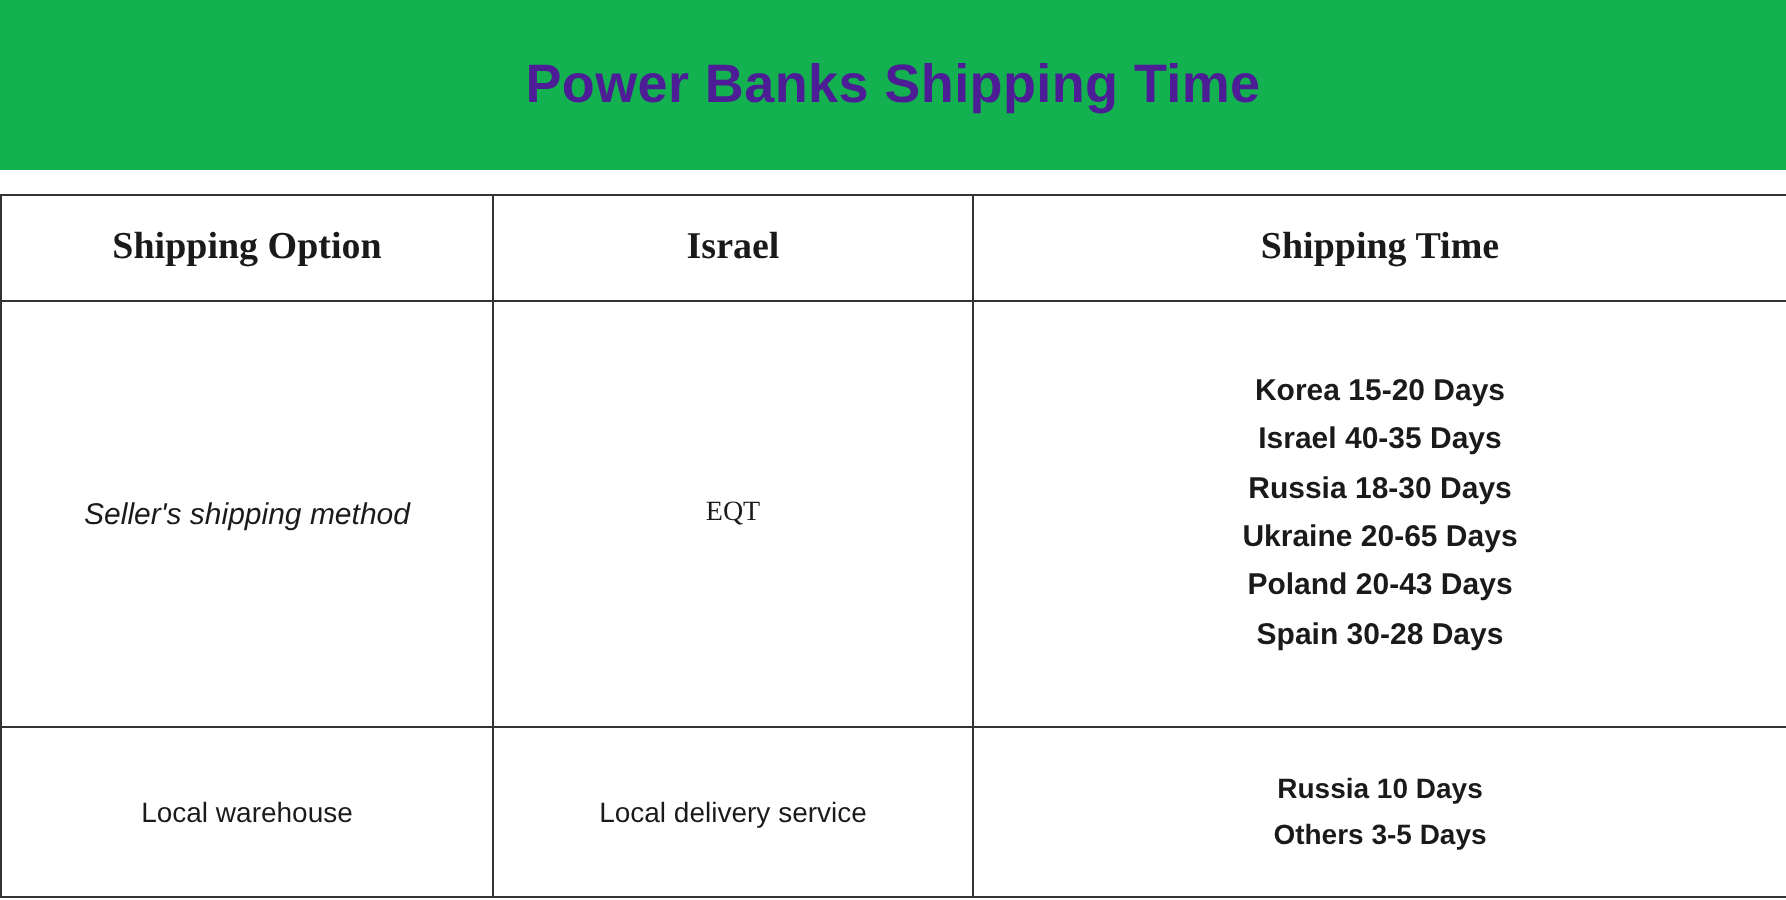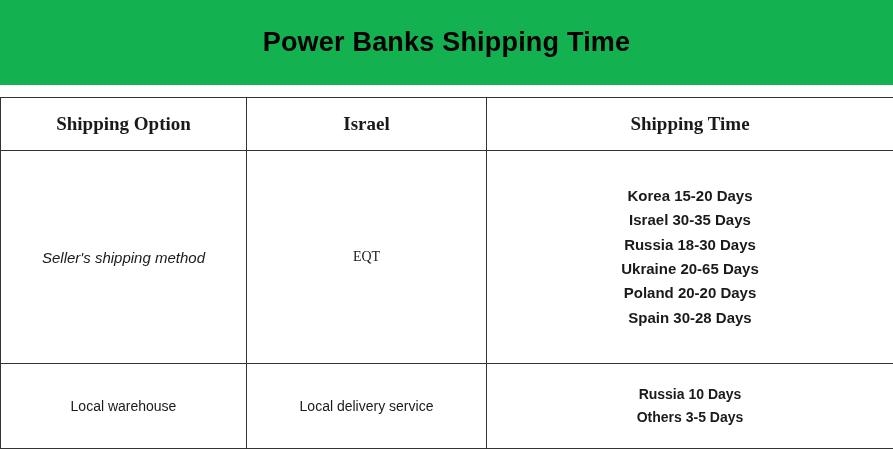--- a/index.html
+++ b/index.html
@@ -28,21 +28,21 @@
     left: 0;
     top: 0;
     width: 893px;
     height: 85px;
     background: #13b14f;
     display: flex;
     align-items: center;
     justify-content: center;
   }
   .banner-title {
-    color: #000000;
+    color: #4c1d95;
     font-size: 27px;
     font-weight: bold;
     letter-spacing: 0.2px;
     text-align: center;
     line-height: 1.1;
   }
 
   
   .gap {
     position: absolute;
@@ -129,24 +129,24 @@
           <th>Israel</th>
           <th>Shipping Time</th>
         </tr>
       </thead>
       <tbody>
         <tr class="row-main">
           <td class="cell-option-main">Seller's shipping method</td>
           <td class="cell-courier-main">EQT</td>
           <td class="cell-times-main">
             <span class="time-line">Korea 15-20 Days</span>
-            <span class="time-line">Israel 30-35 Days</span>
+            <span class="time-line">Israel 40-35 Days</span>
             <span class="time-line">Russia 18-30 Days</span>
             <span class="time-line">Ukraine 20-65 Days</span>
-            <span class="time-line">Poland 20-20 Days</span>
+            <span class="time-line">Poland 20-43 Days</span>
             <span class="time-line">Spain 30-28 Days</span>
           </td>
         </tr>
         <tr class="row-local">
           <td class="cell-option-local">Local warehouse</td>
           <td class="cell-courier-local">Local delivery service</td>
           <td class="cell-times-local">
             <span class="time-line">Russia 10 Days</span>
             <span class="time-line">Others 3-5 Days</span>
           </td>

